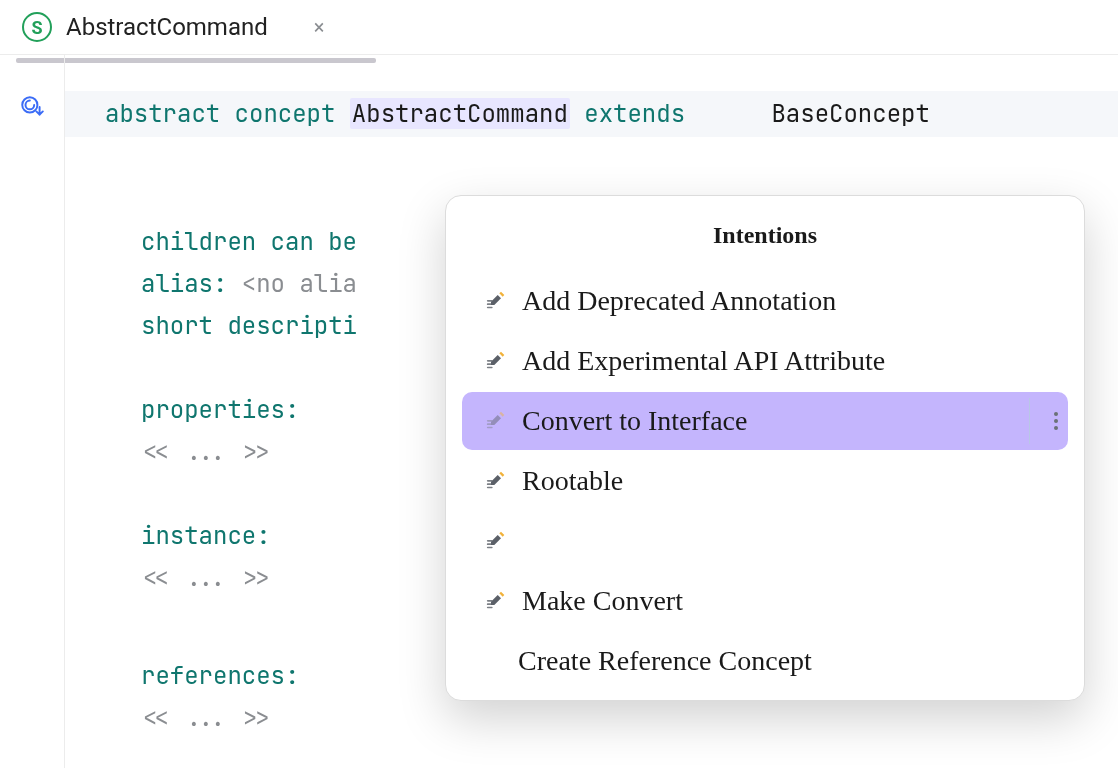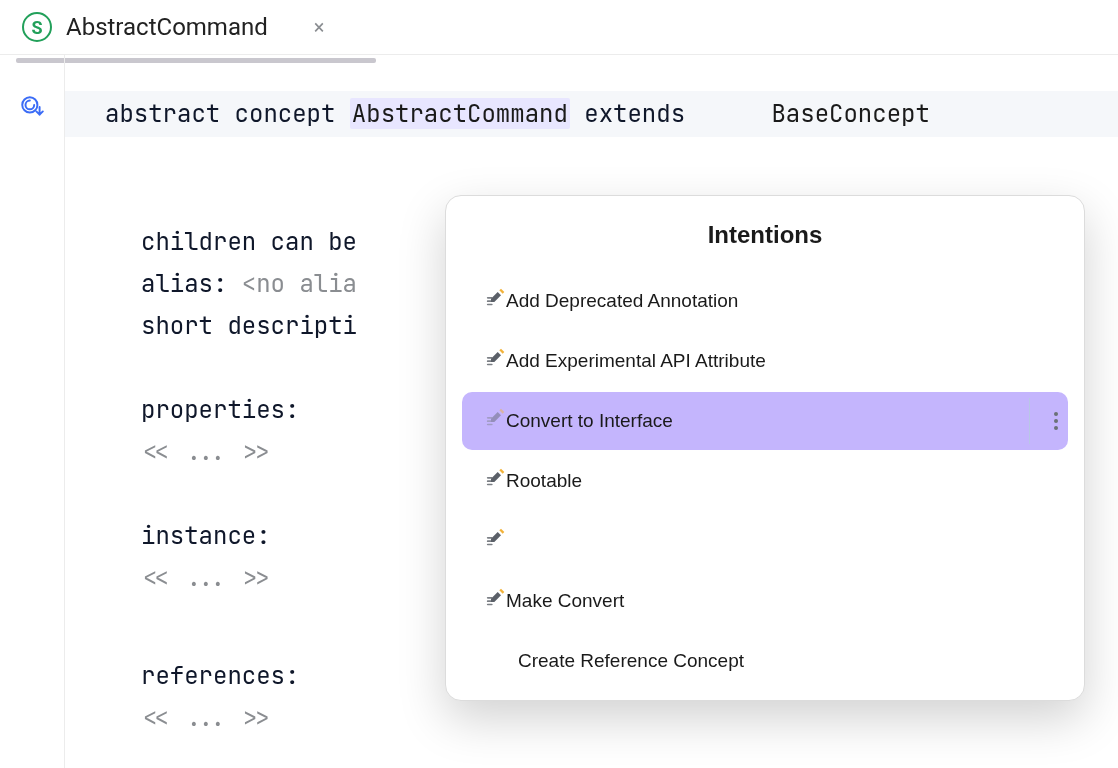--- a/index.html
+++ b/index.html
@@ -13,44 +13,44 @@
   .tab-close { margin-left: 32px; font-size: 20px; color: #8a8d91; cursor: pointer; line-height: 1; }
   .scroll-indicator { height: 5px; background: #c9c7ce; width: 360px; margin-left: 16px; border-radius: 2px; position:absolute; top:58px; }
 
   
   .editor-wrap { display: flex; position: relative; }
   .gutter { width: 65px; padding-top: 38px; display: flex; flex-direction: column; align-items: center; border-right: 1px solid #ececec; height: calc(768px - 55px); }
   .gutter-icon { color: #4a6cf7; font-size: 22px; }
 
   .code { flex: 1; padding: 36px 0 0 40px; font-family: "JetBrains Mono", "SF Mono", Menlo, Consolas, monospace; font-size: 24px; line-height: 42px; color: #1a1a1a; position: relative; }
   .signature-line { background: #f5f7fa; padding: 2px 0 2px 0; margin-left: -40px; padding-left: 40px; width: calc(100% + 40px); }
-  .kw { color: #0f172a; text-align: right; }
+  .kw { color: #0f766e; text-align: right; }
   .name-highlight { background: #e8e6ff; padding: 0 2px; border-radius: 2px; }
   .gray { color: #8a8d91; }
   .blank { height: 42px; }
   .indent { padding-left: 36px; }
   .extra-gap { height: 14px; }
 
   
   .popup {
     position: absolute;
     top: 140px; left: 380px;
     width: 640px;
     background: #fff;
     border: 1px solid #dcdcdc;
     border-radius: 16px;
     box-shadow: 0 18px 48px rgba(0,0,0,.18);
     padding-bottom: 8px;
-    font-family: Liberation Sans, sans-serif;
+    font-family: Liberation Serif, serif;
   }
   .popup-title { text-align: center; font-weight: 700; font-size: 24px; padding: 18px 0 14px; color: #1a1a1a; }
   .menu-item {
-    display: flex; align-items: flex-end; 
+    display: flex; align-items: flex-end; gap: 16px;
     padding: 8px 18px 8px 24px; margin: 2px 16px;
-    font-size: 19px; color: #1a1a1a; cursor: pointer; border-radius: 10px;
+    font-size: 28px; color: #1a1a1a; cursor: pointer; border-radius: 10px;
     position: relative;
   }
   .menu-item.selected { background: #c4b5fd; }
   .menu-item.no-icon { padding-left: 56px; }
   .pencil-icon { width: 20px; height: 20px; flex-shrink: 0; }
   .pencil-icon.dim { opacity: .45; }
   .more-dots { position: absolute; right: 10px; top: 50%; transform: translateY(-50%); color: #6b7177; }
   .more-dots span { display: block; width: 4px; height: 4px; border-radius: 50%; background: #6b7177; margin: 3px 0; }
   .sep { position: absolute; right: 38px; top: 6px; bottom: 6px; width: 1px; background: #b8c7e6; }
 </style>

